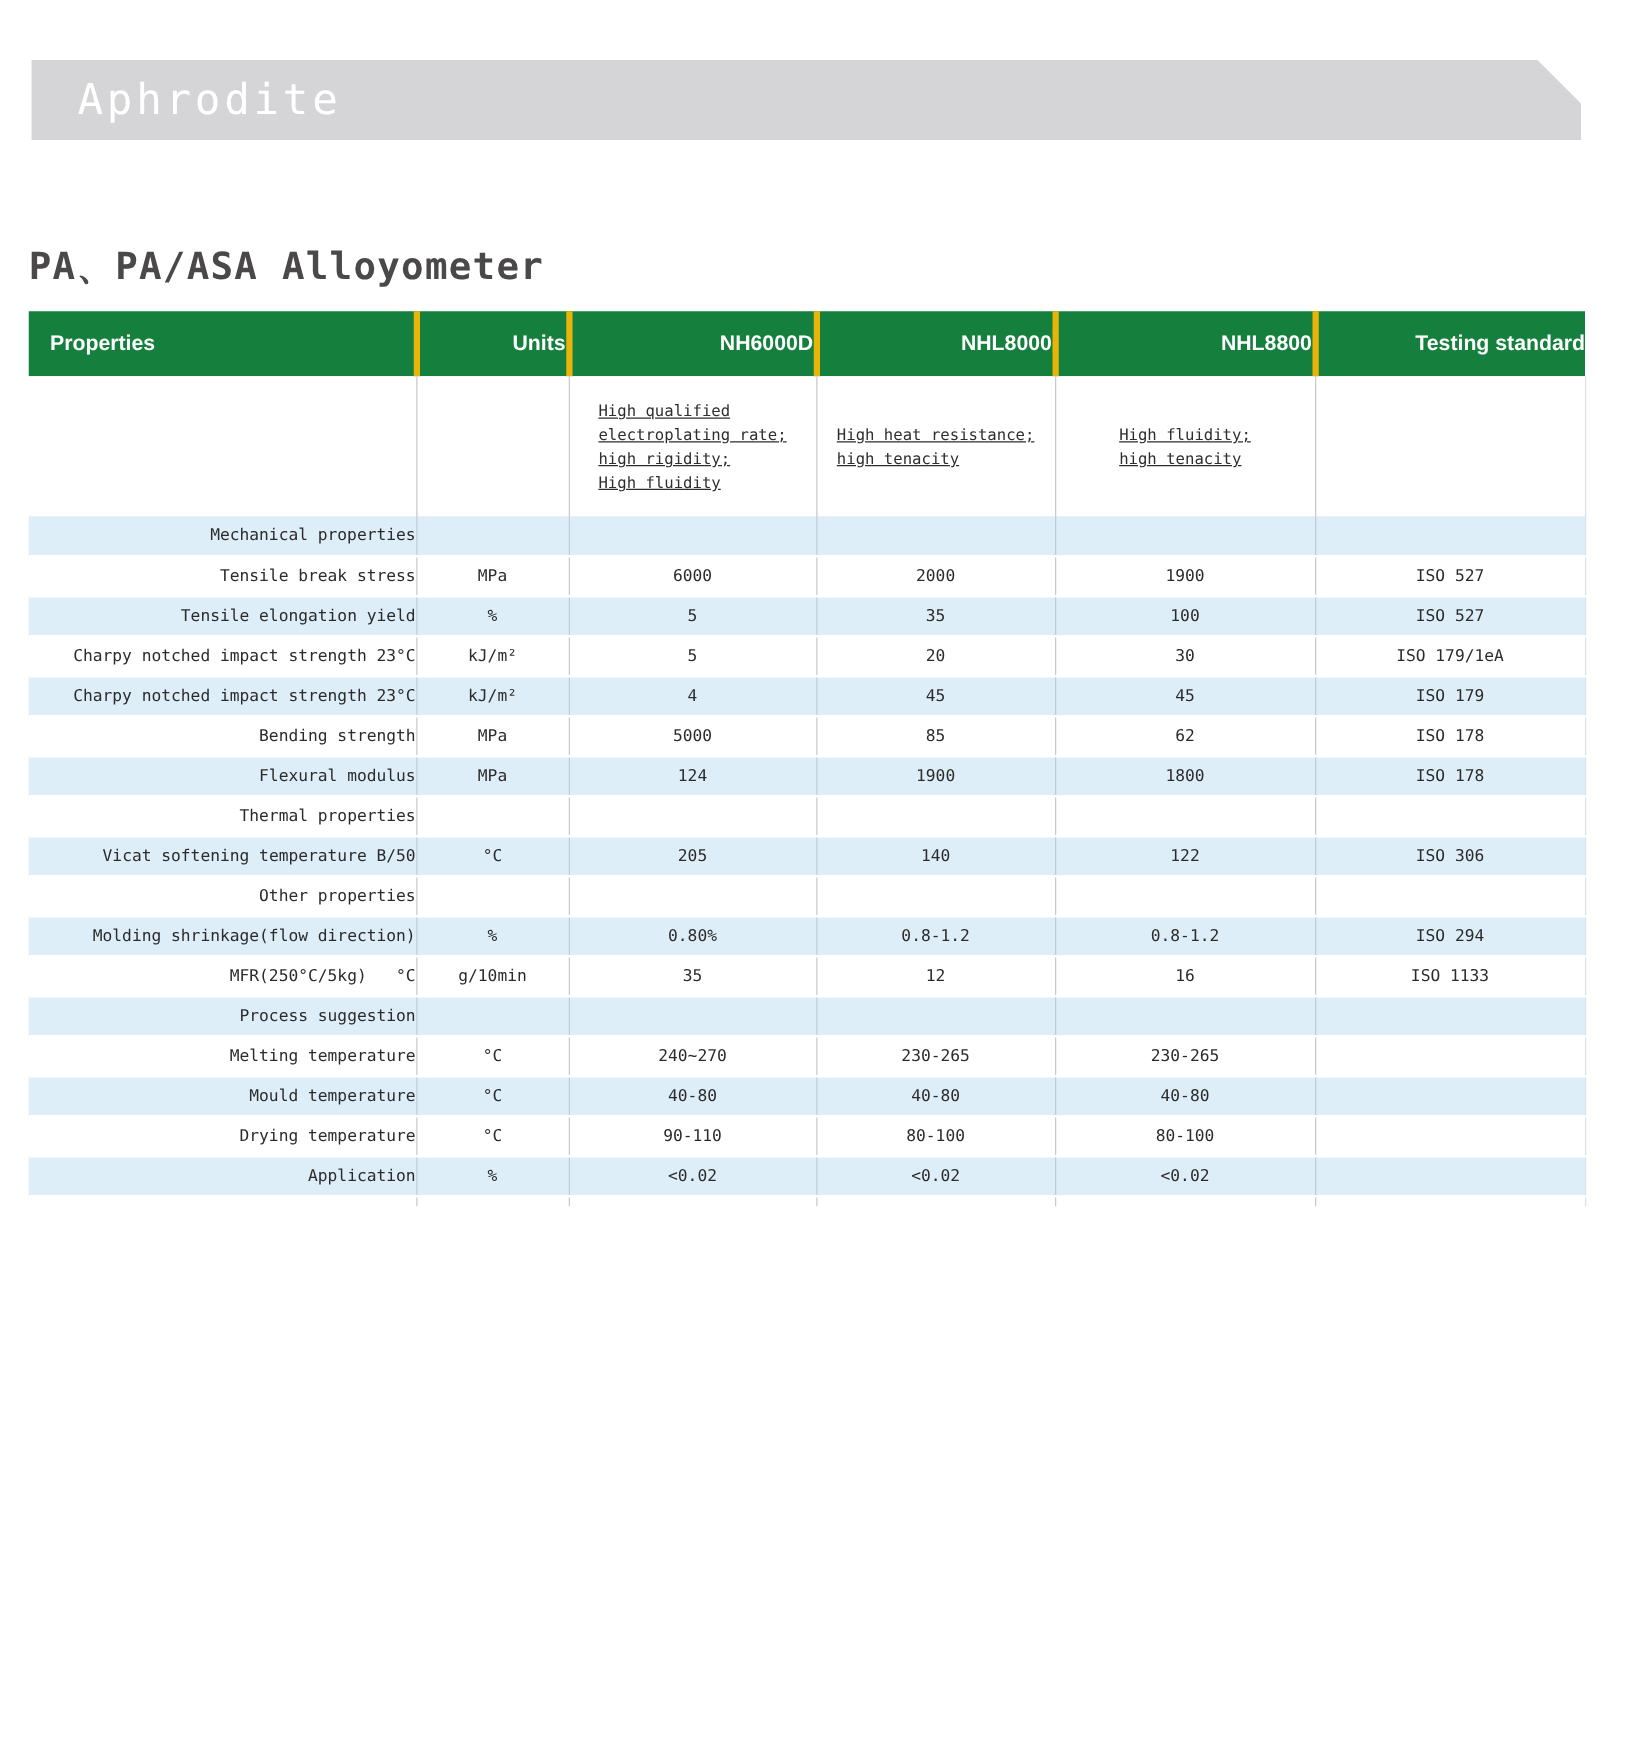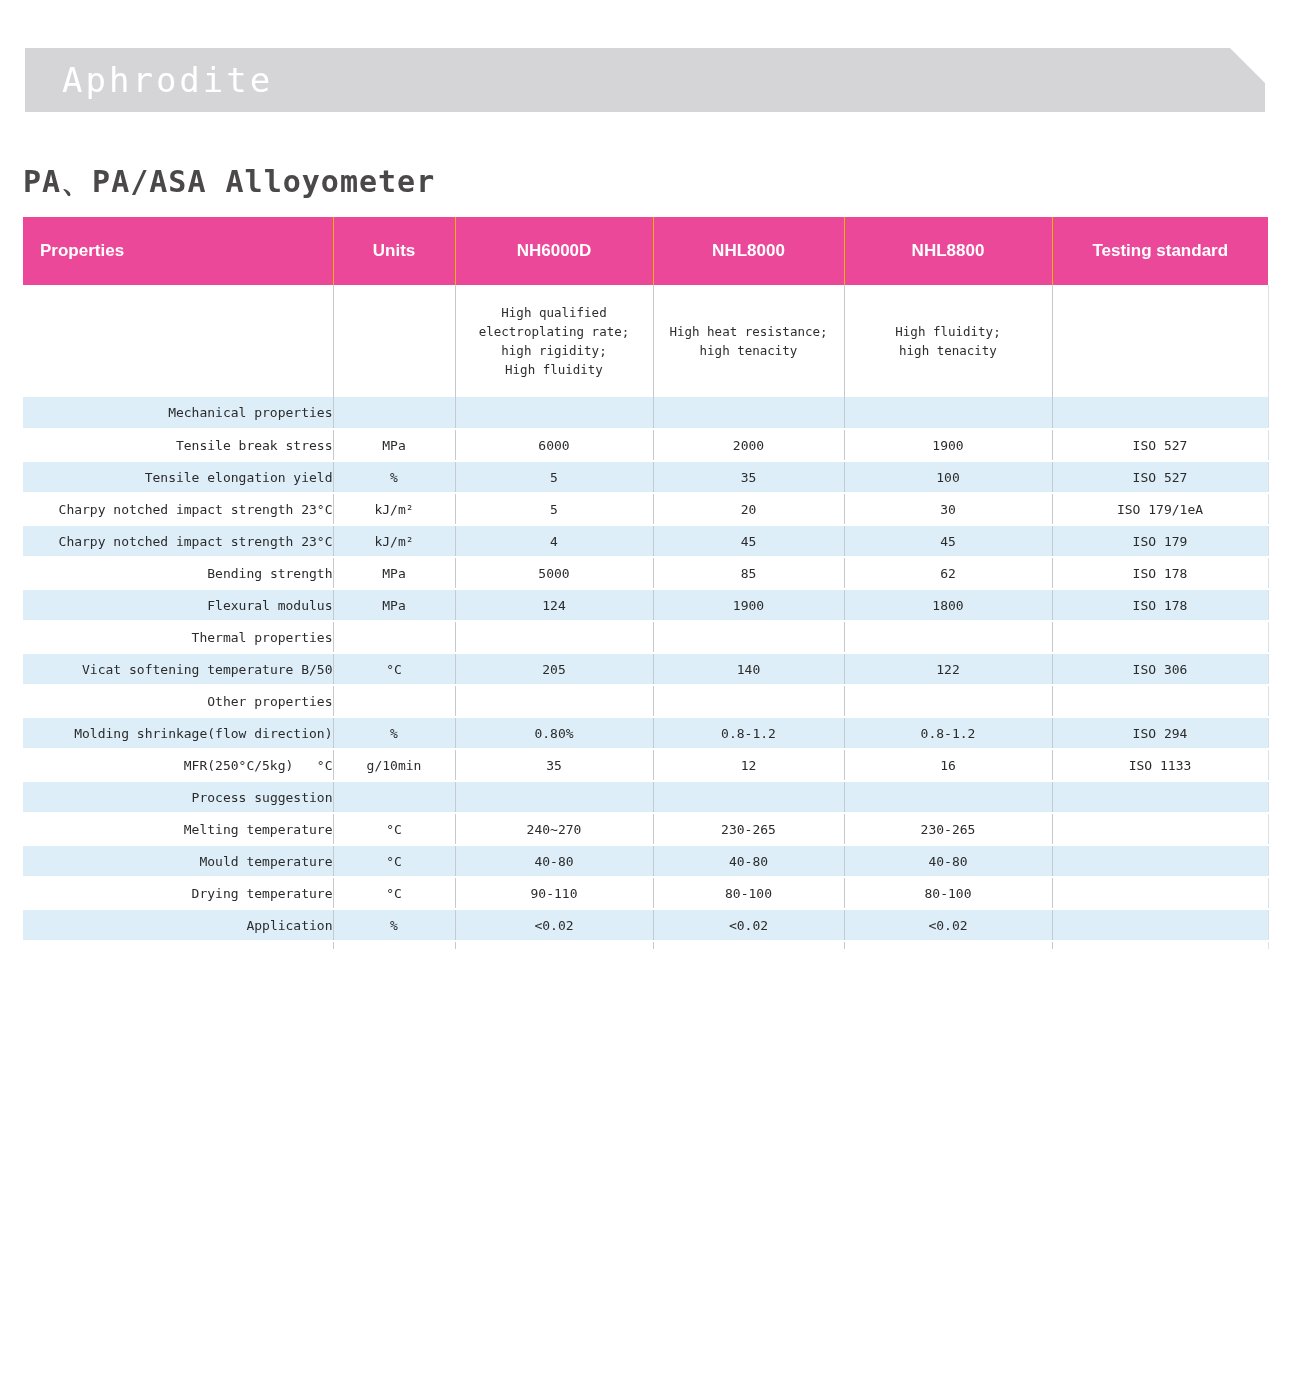--- a/index.html
+++ b/index.html
@@ -26,66 +26,67 @@
   .banner-text {
     margin-left: 37px;
     font-size: 34px;
     letter-spacing: 3px;
     color: #ffffff;
     font-weight: normal;
   }
 
   
   .page-title {
-    margin: 52px 0 0 23px;
+    margin: 84px 0 0 23px;
     font-size: 30px;
     font-weight: bold;
     letter-spacing: 1px;
     color: #4a4848;
     line-height: 36px;
   }
 
   
   table.spec {
     border-collapse: collapse;
     table-layout: fixed;
     margin: 17px 0 0 23px;
     width: 1245px;
   }
   .spec th {
-    background: #ec4899;
+    background: #15803d;
     color: #ffffff;
-    height: 68px;
+    height: 52px;
     font-family: "Liberation Sans", sans-serif;
     font-size: 17px;
     font-weight: bold;
     text-align: center;
     padding: 0;
   }
   .spec th:first-child { text-align: left; padding-left: 17px; }
-  .spec th + th { border-left: 1px solid #eab308; }
+  .spec th + th { border-left: 5px solid #eab308; text-align: right; }
 
   .spec td { padding: 0; font-size: 13px; }
   .spec td + td { border-left: 1px solid #c3cbd1; }
   .spec td:last-child { border-right: 1px solid #dbe2e7; }
 
   
   .desc-row td {
     height: 112px;
     background: #ffffff;
     text-align: center;
     vertical-align: middle;
   }
   .desc-row .desc {
     display: inline-block;
-    text-align: center;
+    text-align: left;
     white-space: pre-line;
     font-size: 12.5px;
     line-height: 19px;
     color: #2e2e2e;
+    text-decoration: underline;
   }
 
   
   .spec tbody td {
     height: 32px;
     border-bottom: 2px solid #ffffff;
     text-align: center;
     color: #2b2b2b;
   }
   .spec tbody td:first-child {

